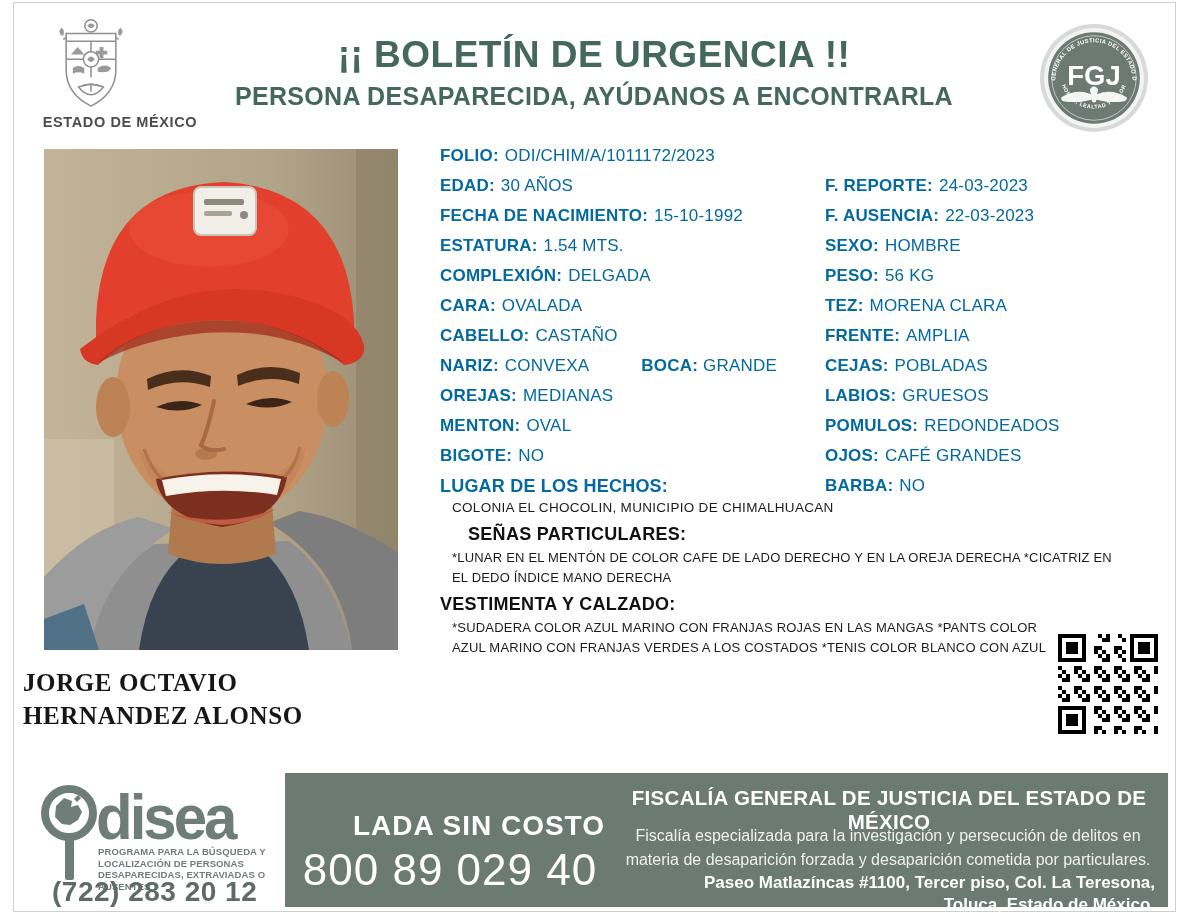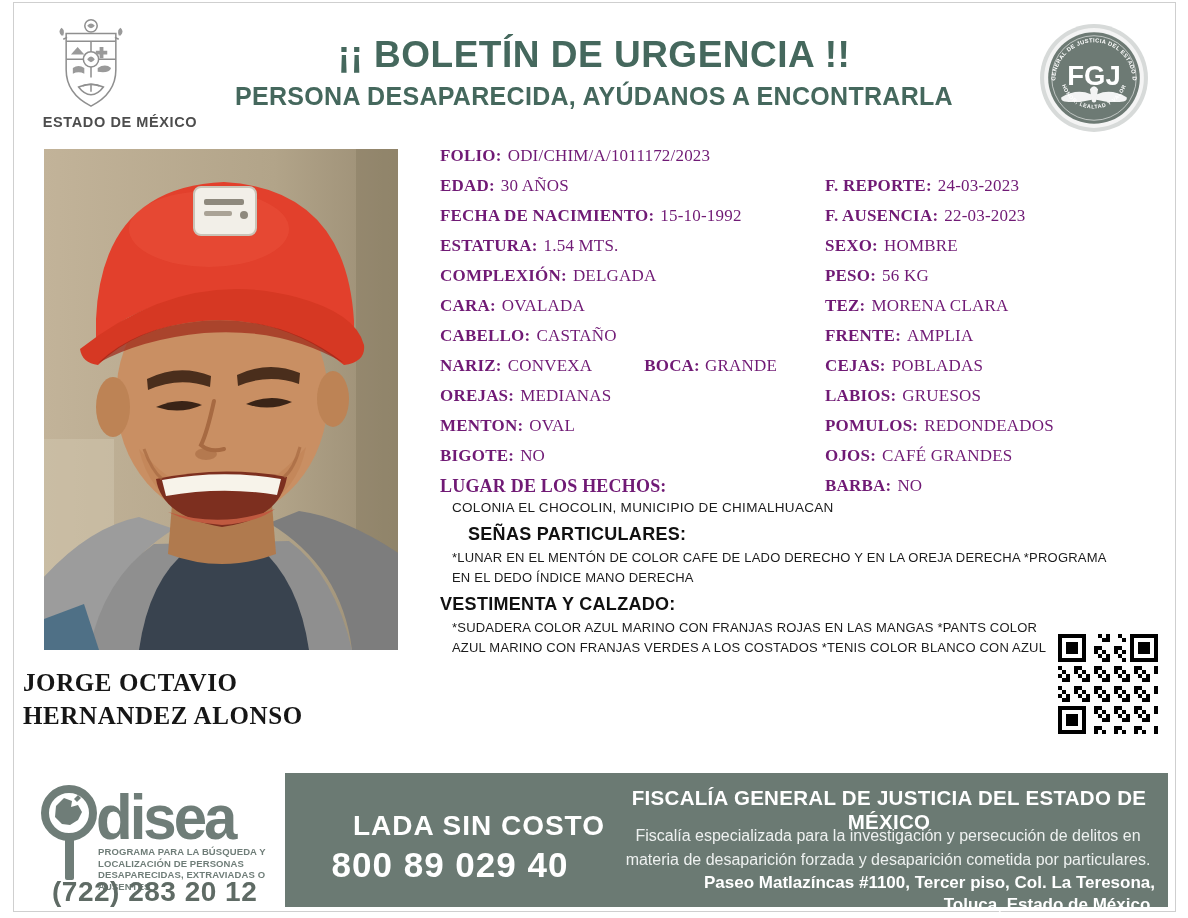--- a/index.html
+++ b/index.html
@@ -18,21 +18,21 @@
   .fgj-seal { position:absolute; left:1038px; top:22px; width:112px; height:112px; }
 
   
   .photo { position:absolute; left:44px; top:149px; width:354px; height:501px; }
   .name-block { position:absolute; left:23px; top:666px; width:382px; text-align:left;
     font-size:25px; font-weight:700; letter-spacing:0.6px; color:#161616; line-height:33px;font-family:Liberation Serif, serif; }
 
   
   .fields-left  { position:absolute; left:440px; top:146px; }
   .fields-right { position:absolute; left:825px; top:176px; }
-  .frow { height:30px; white-space:nowrap; font-size:17px; color:#701a75; letter-spacing:0.2px;font-family:Liberation Serif, serif; }
+  .frow { height:30px; white-space:nowrap; font-size:17px; color:#0369a1; letter-spacing:0.2px; }
   .flabel { font-weight:700; margin-right:6px; }
   .flabel2 { font-weight:700; margin-left:52px; margin-right:5px; }
   .fvalue { font-weight:400; }
   .lugar-value { position:absolute; left:452px; top:500px; font-size:13.5px; letter-spacing:0.3px; color:#1c1c1c; }
   .sec-heading { position:absolute; left:440px; font-size:18px; font-weight:700; letter-spacing:0.3px; color:#111; }
   .sec-body { position:absolute; left:452px; font-size:13px; letter-spacing:0.2px; color:#1c1c1c; line-height:20px; }
   .senas-h { top:524px;margin-left:28px; } .senas-b { top:548px; width:668px; }
   .vest-h  { top:594px; } .vest-b  { top:618px; width:608px; }
 
   
@@ -43,21 +43,21 @@
   .odisea-icon { position:absolute; left:38px; top:784px; width:62px; height:104px; }
   .odisea-brand { position:absolute; left:96px; top:782px; font-size:60px; font-weight:700;
     letter-spacing:-3px; color:#6f7d78; transform:scaleY(1.04); transform-origin:top left; }
   .odisea-program { position:absolute; left:98px; top:846px; width:200px; font-size:9.5px; font-weight:700;
     letter-spacing:0.1px; color:#6f7d78; line-height:11.5px; }
   .odisea-phone { position:absolute; left:52px; top:876px; width:250px; font-size:28px; font-weight:700;
     letter-spacing:0.5px; color:#5f6b65; }
   .lada-label { position:absolute; left:295px; top:810px; width:310px; text-align:right;
     font-size:28px; font-weight:700; letter-spacing:1px; color:#ffffff; }
   .lada-number { position:absolute; left:290px; top:845px; width:320px; text-align:center;
-    font-size:35px; font-weight:700; letter-spacing:1px; color:#ffffff; }
+    font-size:44px; font-weight:400; letter-spacing:1px; color:#ffffff; }
   .fisc-title { position:absolute; left:615px; top:786px; width:548px; text-align:center;
     font-size:20.5px; font-weight:700; letter-spacing:0.3px; color:#ffffff; }
   .fisc-desc { position:absolute; left:618px; top:824px; width:540px; text-align:center;
     font-size:16px; color:#eef1f0; line-height:24px; }
   .fisc-addr { position:absolute; left:615px; top:872px; width:540px; text-align:right;
     font-size:17px; font-weight:700; color:#ffffff; line-height:22px; }
 </style>
 </head>
 <body>
 
@@ -194,21 +194,21 @@
     <div class="frow"><span class="flabel">CEJAS:</span><span class="fvalue">POBLADAS</span></div>
     <div class="frow"><span class="flabel">LABIOS:</span><span class="fvalue">GRUESOS</span></div>
     <div class="frow"><span class="flabel">POMULOS:</span><span class="fvalue">REDONDEADOS</span></div>
     <div class="frow"><span class="flabel">OJOS:</span><span class="fvalue">CAFÉ GRANDES</span></div>
     <div class="frow"><span class="flabel">BARBA:</span><span class="fvalue">NO</span></div>
   </div>
 
   <div class="lugar-value">COLONIA EL CHOCOLIN, MUNICIPIO DE CHIMALHUACAN</div>
 
   <div class="sec-heading senas-h">SEÑAS PARTICULARES:</div>
-  <div class="sec-body senas-b">*LUNAR EN EL MENTÓN DE COLOR CAFE DE LADO DERECHO Y EN LA OREJA DERECHA *PROGRAMA EN EL DEDO ÍNDICE MANO DERECHA</div>
+  <div class="sec-body senas-b">*LUNAR EN EL MENTÓN DE COLOR CAFE DE LADO DERECHO Y EN LA OREJA DERECHA *CICATRIZ EN EL DEDO ÍNDICE MANO DERECHA</div>
 
   <div class="sec-heading vest-h">VESTIMENTA Y CALZADO:</div>
   <div class="sec-body vest-b">*SUDADERA COLOR AZUL MARINO CON FRANJAS ROJAS EN LAS MANGAS *PANTS COLOR AZUL MARINO CON FRANJAS VERDES A LOS COSTADOS *TENIS COLOR BLANCO CON AZUL</div>
 
   <div class="qr"><svg id="qr-svg" width="100" height="100" viewBox="0 0 25 25">
         <rect x="0" y="0" width="7" height="7" fill="#000"></rect>
     <rect x="1" y="1" width="5" height="5" fill="#fff"></rect>
     <rect x="2" y="2" width="3" height="3" fill="#000"></rect>
         <rect x="18" y="0" width="7" height="7" fill="#000"></rect>
     <rect x="19" y="1" width="5" height="5" fill="#fff"></rect>

